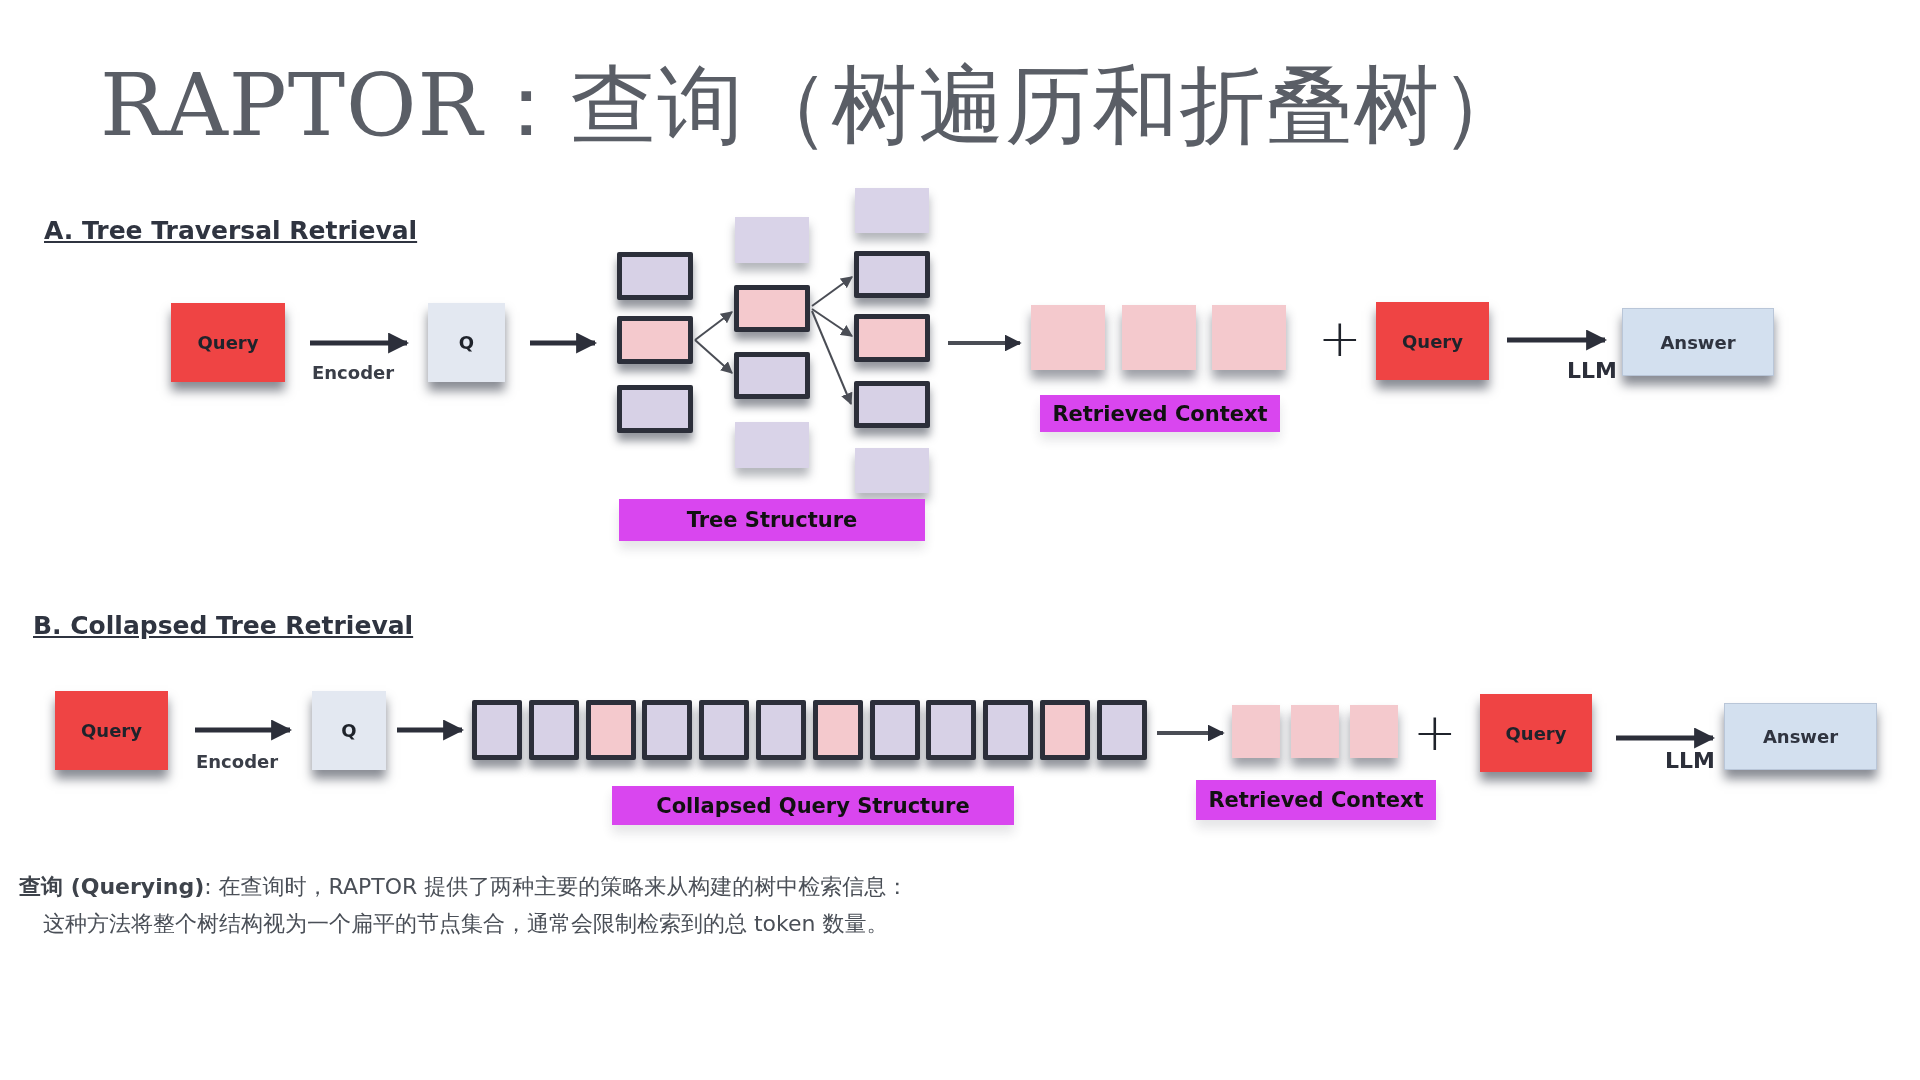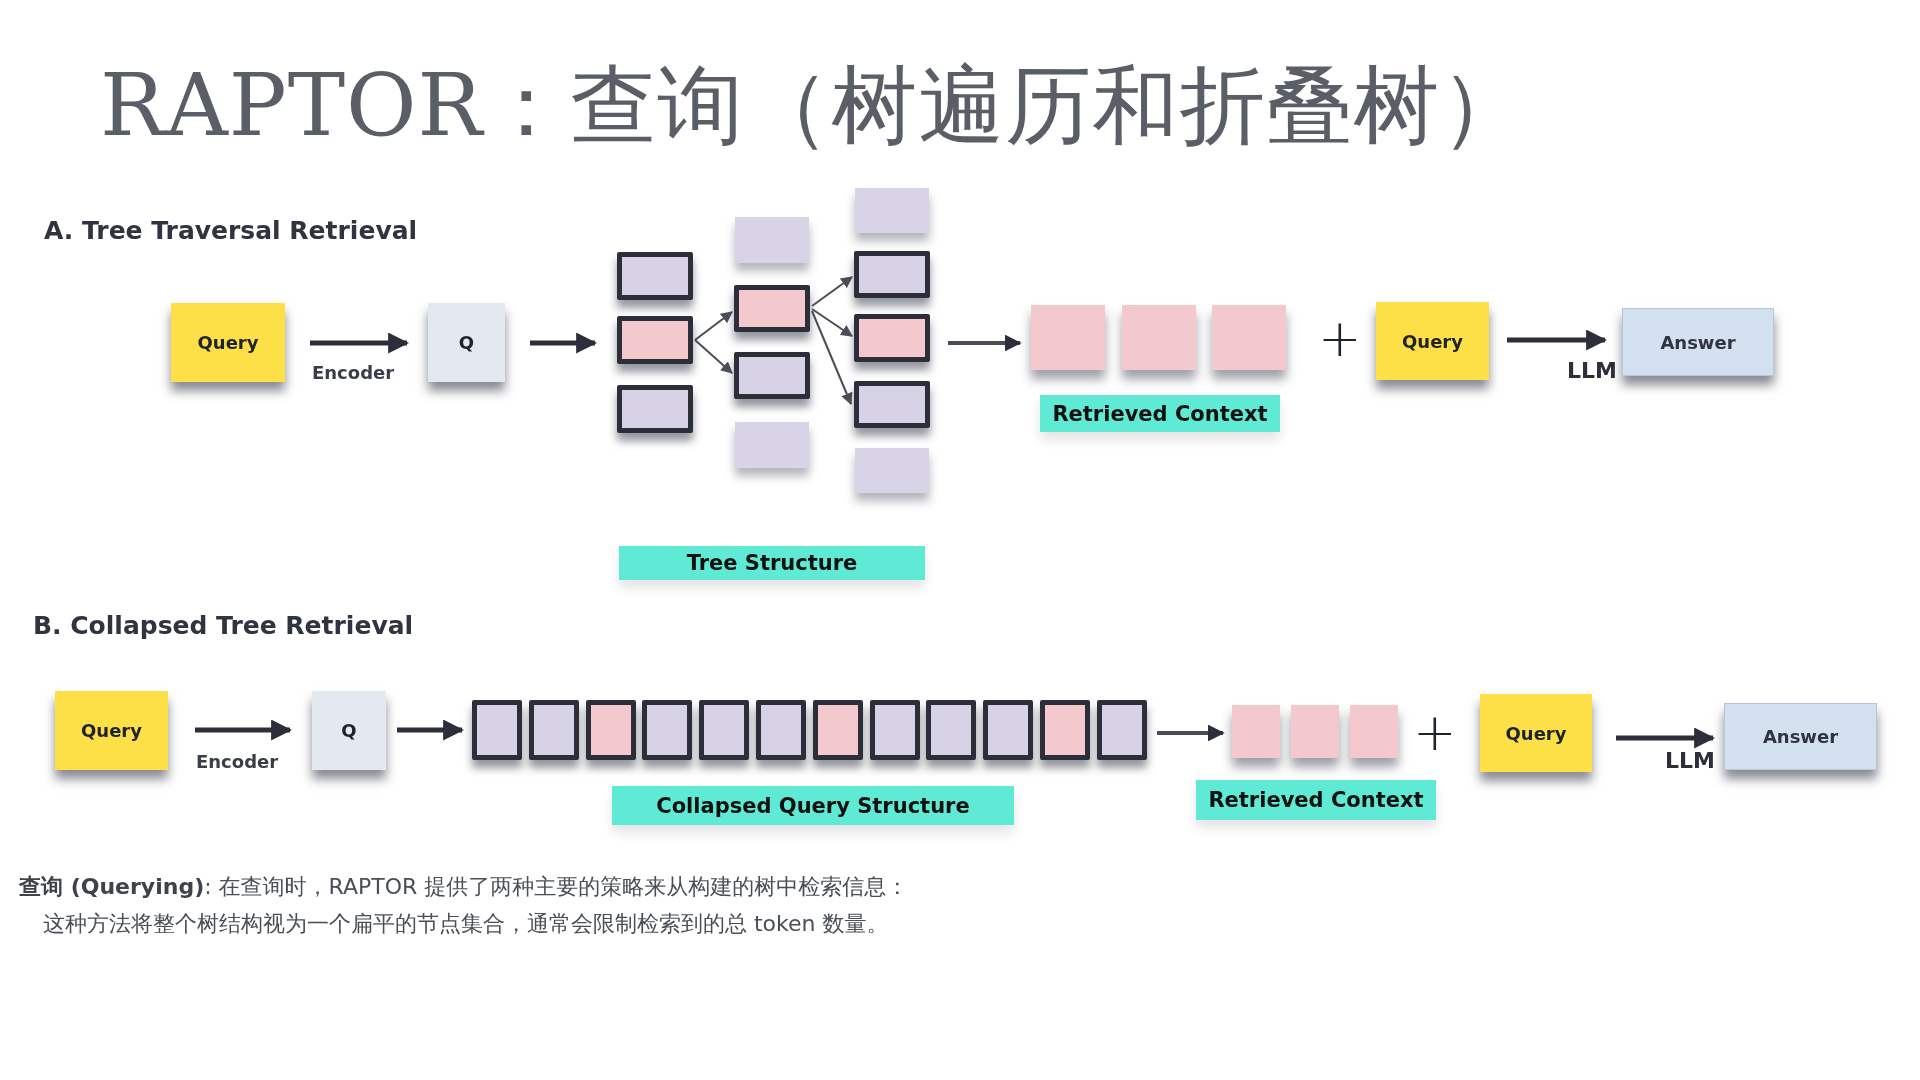--- a/index.html
+++ b/index.html
@@ -1,33 +1,33 @@
 <!DOCTYPE html>
 <html><head>
 <meta charset="utf-8">
 <style>
   html, body { margin:0; padding:0; }
   body { width:1920px; height:1080px; background:#ffffff; position:relative; overflow:hidden;
          font-family:"DejaVu Sans", sans-serif; }
   .abs { position:absolute;text-align:right; }
   .title { left:100px; top:62px; font-family:"DejaVu Serif","Liberation Serif", serif; font-weight:300;
            font-size:86px; color:#5a5e66; letter-spacing:1px; white-space:nowrap; line-height:1; }
-  .sec { font-family:"DejaVu Sans", sans-serif; font-weight:bold; color:#2f3440; font-size:25px; white-space:nowrap; }
+  .sec { font-family:"DejaVu Sans", sans-serif; font-weight:bold; color:#2f3440; font-size:25px; white-space:nowrap;text-decoration:underline; }
   .box { position:absolute; box-sizing:border-box; box-shadow:0 9px 10px rgba(40,45,60,0.55);
          display:flex; align-items:center; justify-content:center; font-weight:bold; color:#1f232b; font-size:18px; }
-  .green { background:#fde047; }
+  .green { background:#ef4444; }
   .qbox { background:#e3e8f1; }
   .blue { background:#d3e0ef; border:1px solid #b9c6d8; color:#2f3440; }
   .node { position:absolute; box-sizing:border-box; border:5px solid #2c2f3a; border-radius:2px;
           box-shadow:0 8px 9px rgba(40,45,60,0.5); }
   .lav { background:#d7d1e6; }
   .pink { background:#f4c9cd; }
   .faded { position:absolute; background:#d9d3e8; box-shadow:0 8px 9px rgba(40,45,60,0.35); }
   .rc { position:absolute; background:#f4c9cd; box-shadow:0 9px 10px rgba(40,45,60,0.45); }
-  .label { position:absolute; background:#5eead4; display:flex; align-items:center; justify-content:center;
+  .label { position:absolute; background:#d946ef; display:flex; align-items:center; justify-content:center;
            font-weight:bold; font-size:21px; color:#111; box-shadow:0 8px 10px rgba(40,45,60,0.12); white-space:nowrap; }
   .edge-lbl { position:absolute; font-weight:bold; color:#3a3e48; font-size:18px; white-space:nowrap; }
   .llm-lbl { position:absolute; font-weight:bold; color:#2c2f3a; font-size:22px;margin-left:40px; }
   .plus { position:absolute; font-size:52px; color:#1f232b; font-weight:300; line-height:1; }
   svg.arrows { position:absolute; left:0; top:0; width:1920px; height:1080px; pointer-events:none; }
   .body-text { position:absolute; left:19px; top:868px; width:1900px; font-family:"DejaVu Sans", sans-serif;
                font-size:22px; color:#4a4f57; line-height:37px; }
   .body-text .line { white-space:nowrap; }
   .body-text b { color:#3e434b; }
   .indent1 { padding-left:4px; }
@@ -56,21 +56,21 @@
 <div class="node pink" style="left:734px; top:285px; width:76px; height:47px;"></div>
 <div class="node lav" style="left:734px; top:352px; width:76px; height:47px;"></div>
 <div class="faded" style="left:735px; top:422px; width:74px; height:46px;"></div>
 
 <div class="faded" style="left:855px; top:188px; width:74px; height:45px;"></div>
 <div class="node lav" style="left:854px; top:251px; width:76px; height:47px;"></div>
 <div class="node pink" style="left:854px; top:314px; width:76px; height:48px;"></div>
 <div class="node lav" style="left:854px; top:381px; width:76px; height:47px;"></div>
 <div class="faded" style="left:855px; top:448px; width:74px; height:45px;"></div>
 
-<div class="label" style="left:619px; top:546px; width:306px; height:34px;">Tree Structure</div>
+<div class="label" style="left:619px; top:499px; width:306px; height:42px;">Tree Structure</div>
 
 <div class="rc" style="left:1031px; top:305px; width:74px; height:65px;"></div>
 <div class="rc" style="left:1122px; top:305px; width:74px; height:65px;"></div>
 <div class="rc" style="left:1212px; top:305px; width:74px; height:65px;"></div>
 <div class="label" style="left:1040px; top:395px; width:240px; height:37px;">Retrieved Context</div>
 <div class="plus" style="left:1318px; top:312px;">+</div>
 <div class="box green" style="left:1376px; top:302px; width:113px; height:78px;">
   <span>Query</span>
 </div>
 <div class="llm-lbl" style="left:1527px; top:358px;">LLM</div>

